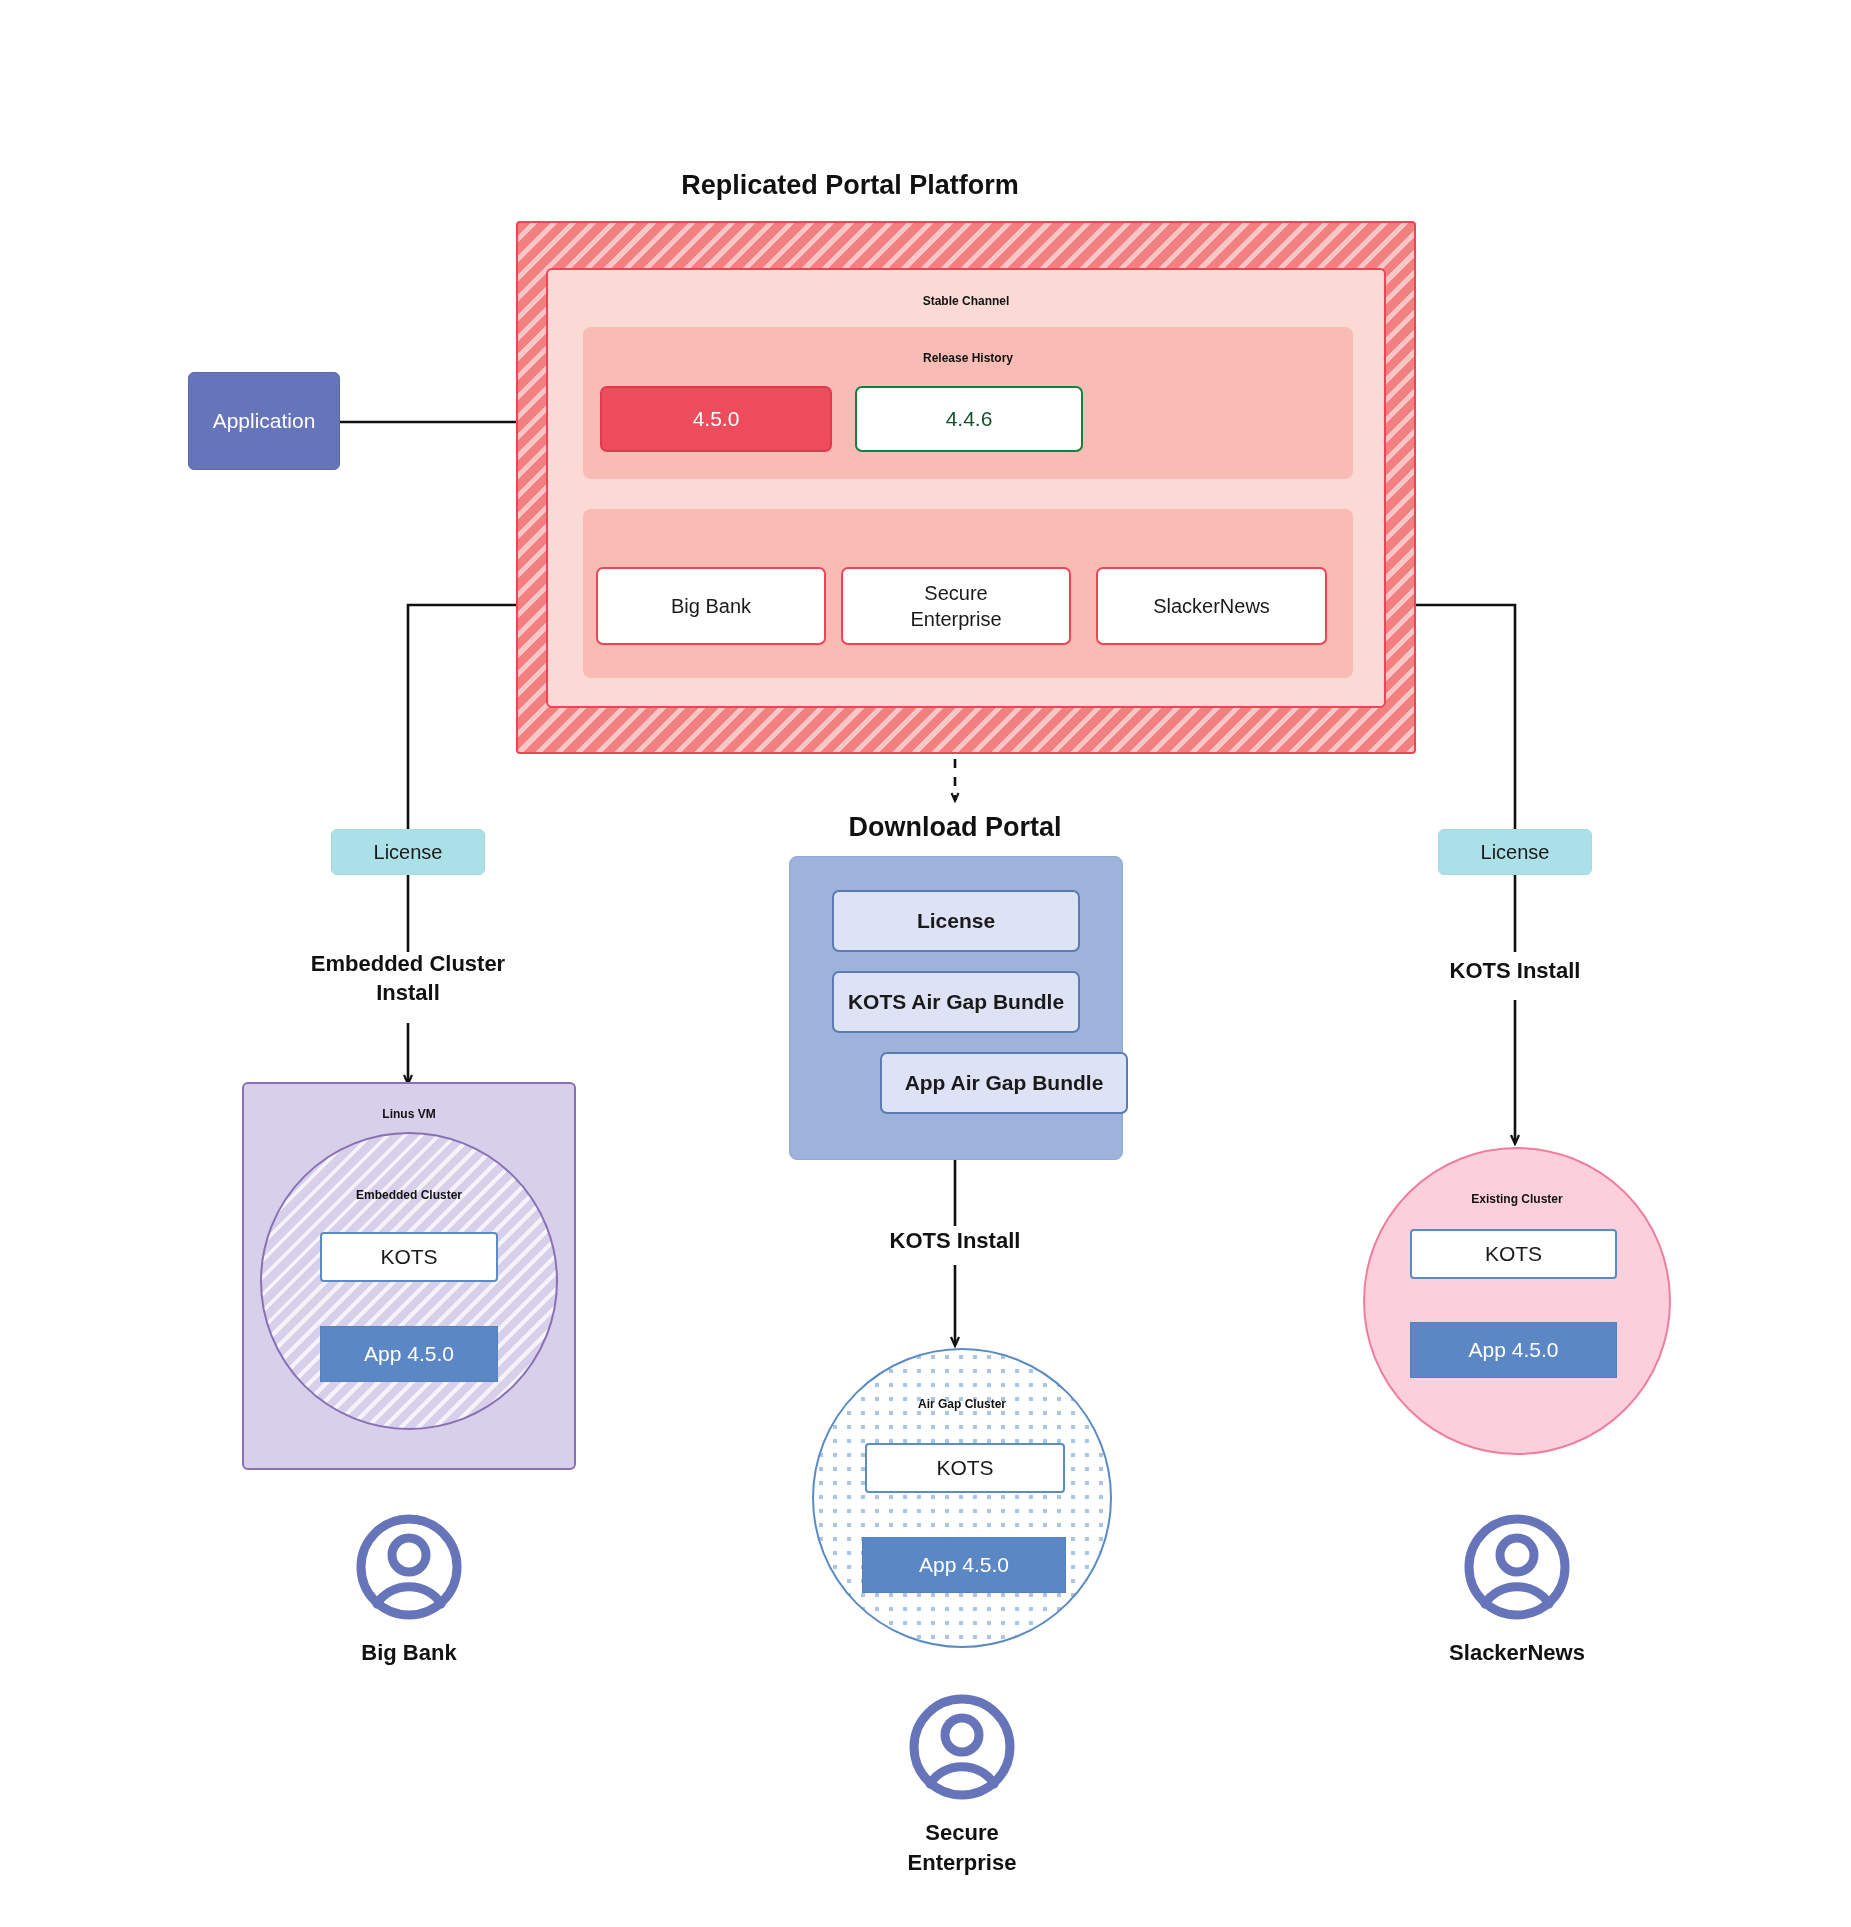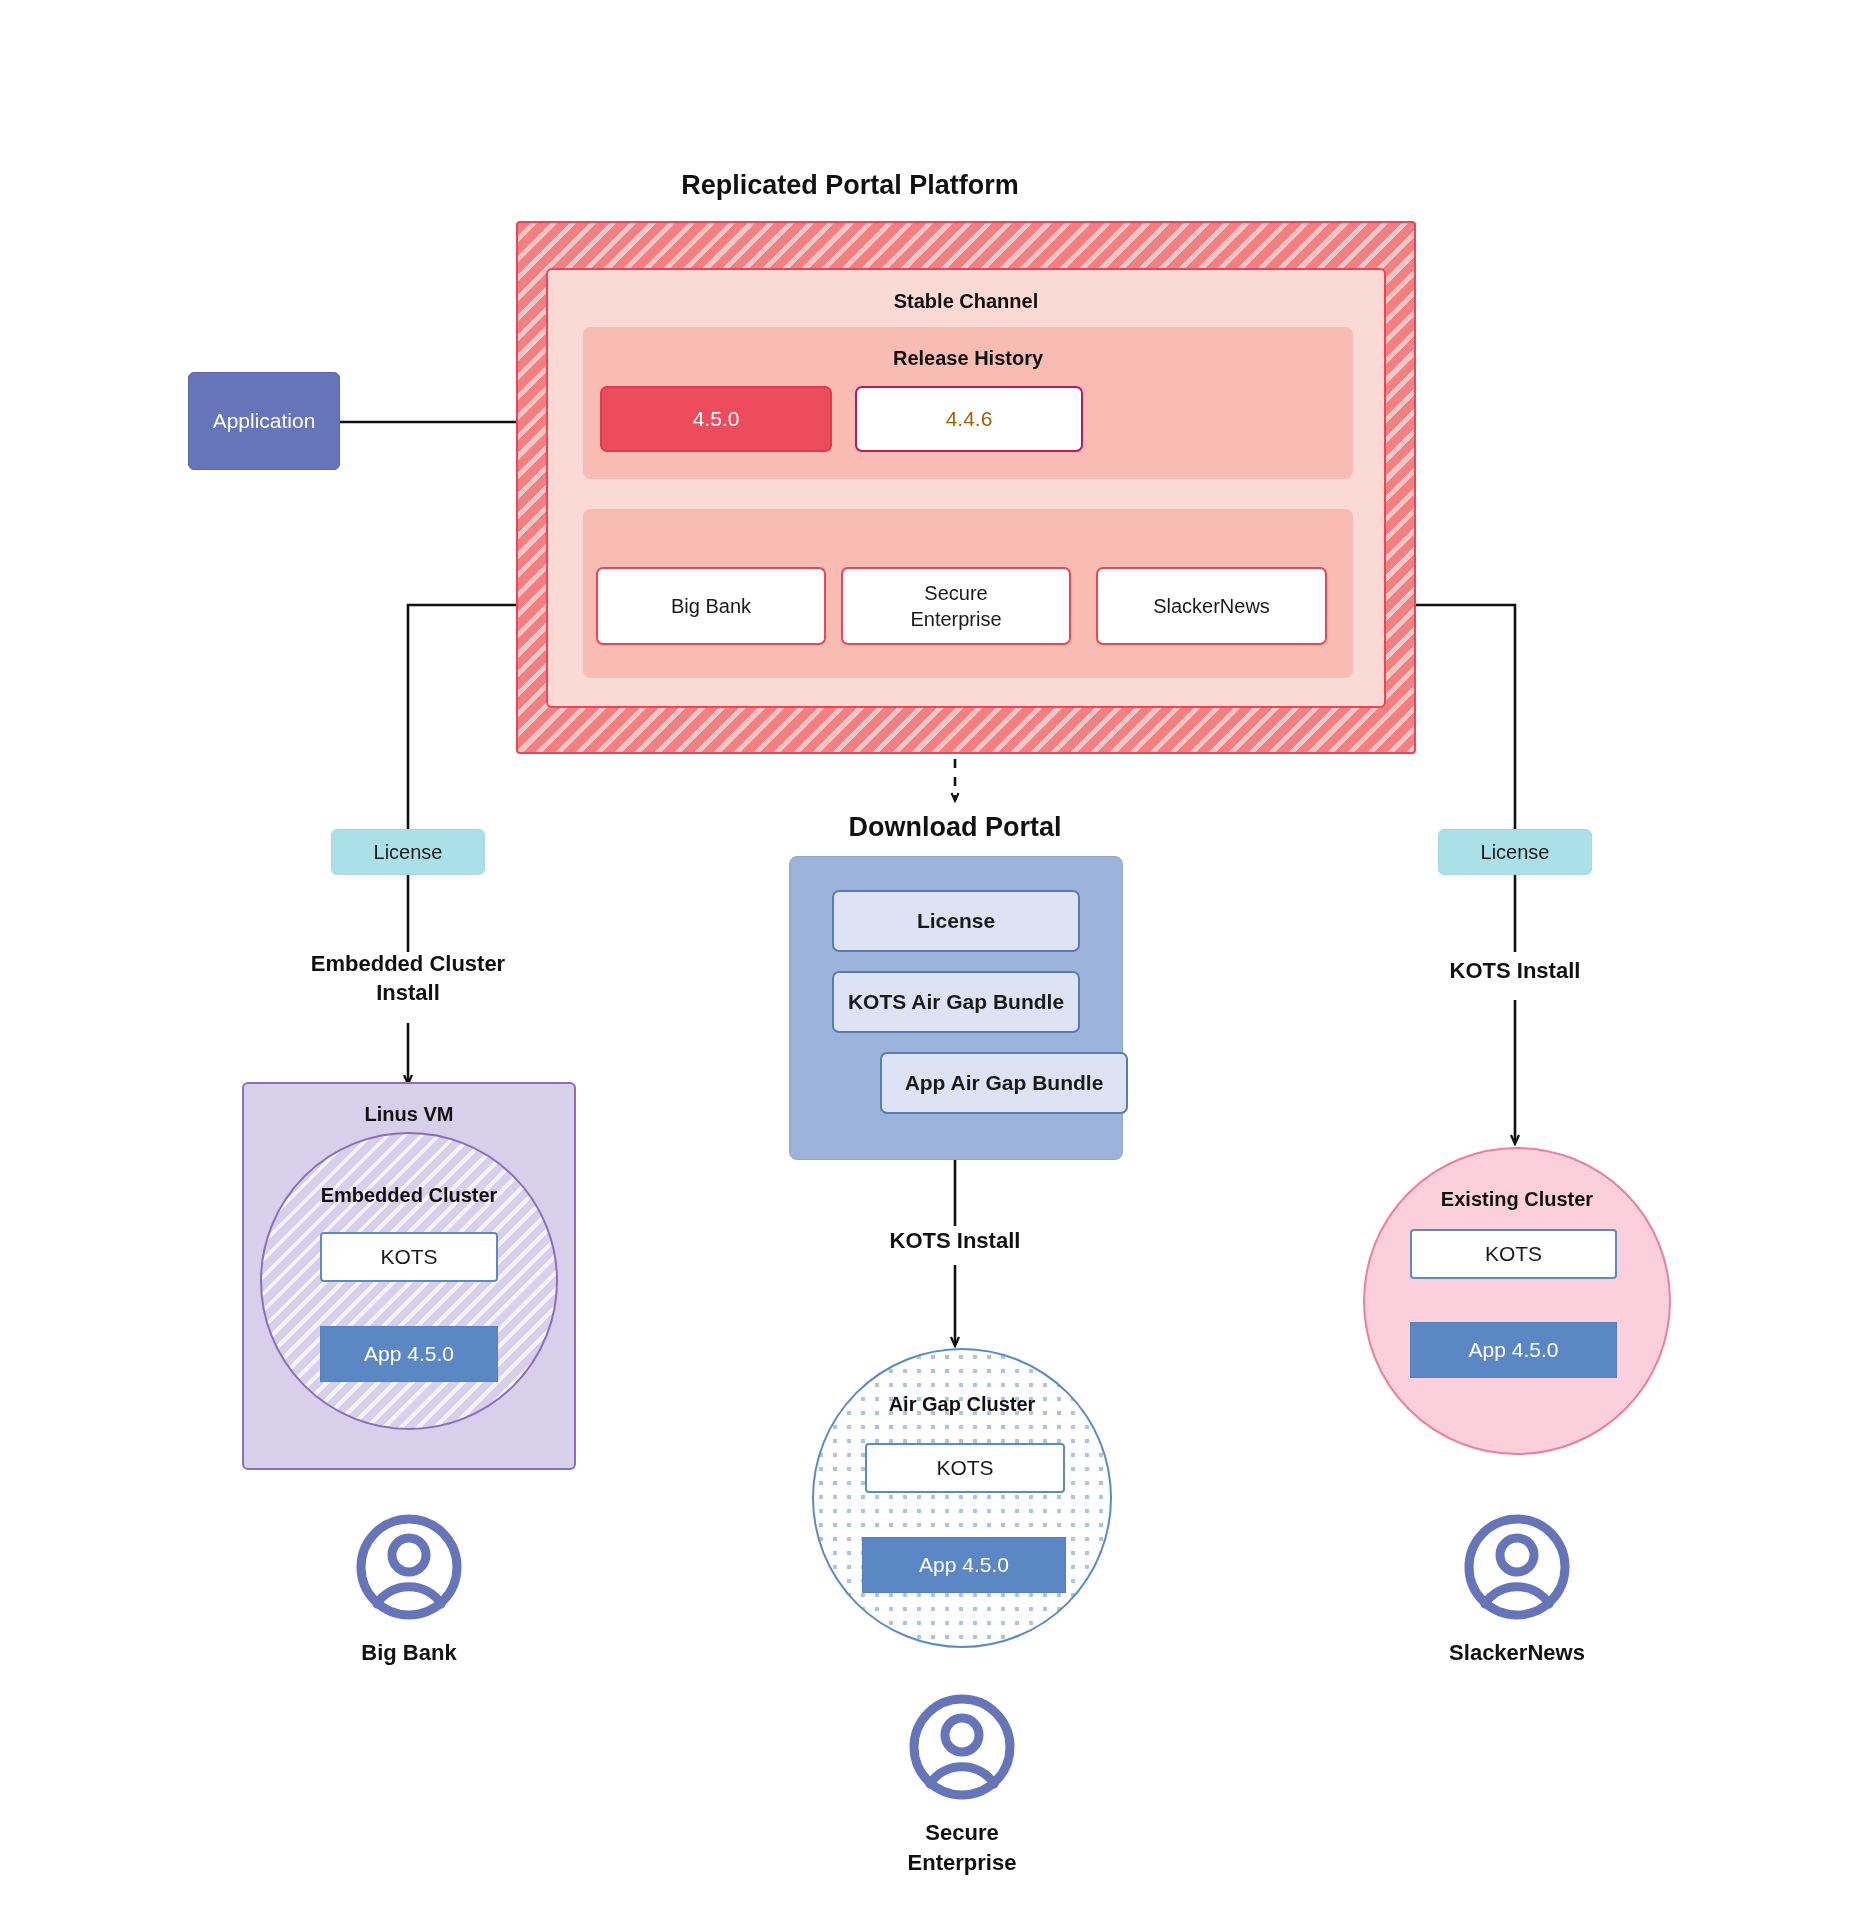--- a/index.html
+++ b/index.html
@@ -9,21 +9,21 @@
     width:1851px;height:1927px;position:relative;overflow:hidden;
     color:#1a1a1a;
   }
   #stage{position:absolute;left:0;top:0;width:1851px;height:1927px;}
   .abs{position:absolute;box-sizing:border-box;}
   .ctr{display:flex;align-items:center;justify-content:center;text-align:center;}
 
   
   .title-lg{font-size:27px;font-weight:bold;color:#111;}
   .title-md{font-size:22px;font-weight:bold;color:#111;}
-  .title-sm{font-size:20px;font-weight:bold;color:#111;}
+  .title-sm{font-size:12px;font-weight:bold;color:#111;}
 
   
   .hatched-red{
     background-color:#f28080;
     background-image:repeating-linear-gradient(
        -45deg,
        rgba(255,255,255,0.55) 0px, rgba(255,255,255,0.55) 5px,
        rgba(255,255,255,0) 5px, rgba(255,255,255,0) 14px);
     border:2px solid #ef4455;
     border-radius:4px;
@@ -39,23 +39,23 @@
   }
   .release-sel{
     background:#ec4c5c;
     border:2px solid #e23a4d;
     border-radius:7px;
     color:#ffffff;
     font-size:21px;
   }
   .release-old{
     background:#ffffff;
-    border:2px solid #be185d;
-    border-radius:7px;
-    color:#a16207;
+    border:2px solid #15803d;
+    border-radius:7px;
+    color:#14532d;
     font-size:21px;
   }
   .customer-box{
     background:#ffffff;
     border:2px solid #ef4455;
     border-radius:7px;
     color:#1a1a1a;
     font-size:20px;
     line-height:1.32;
   }

